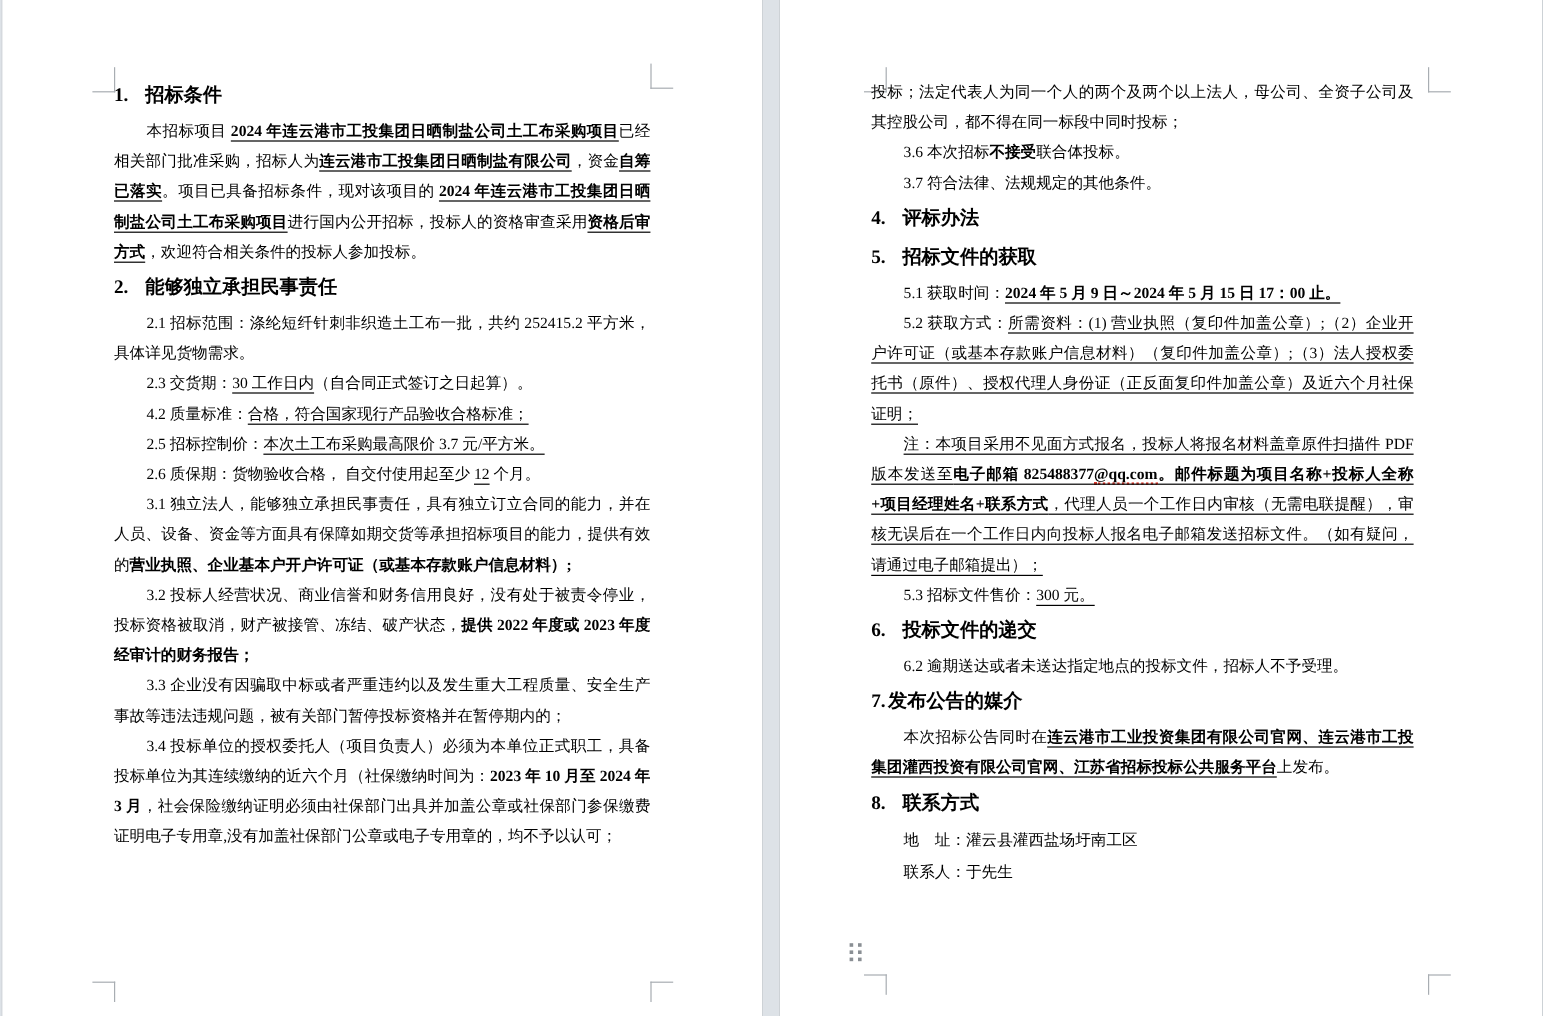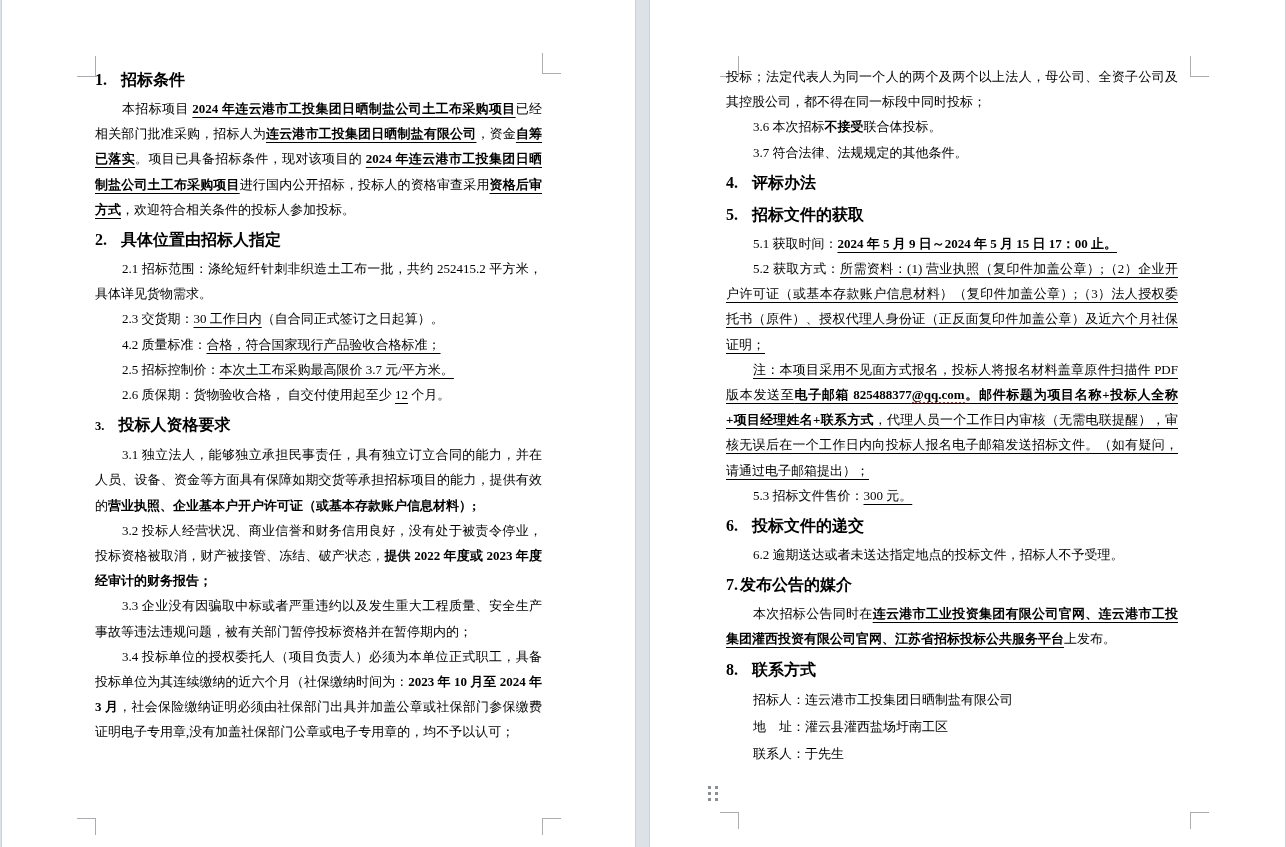--- a/index.html
+++ b/index.html
@@ -56,28 +56,27 @@
 <div class="page" id="page1">
   <div class="mark tl"></div>
   <div class="mark tr"></div>
   <div class="mark bl"></div>
   <div class="mark br"></div>
   <div class="content">
 
     <div class="h"><span class="num">1.</span><span>招标条件</span></div>
     <p class="para"><span>本招标项目 </span><span class="b u">2024 年连云港市工投集团日晒制盐公司土工布采购项目</span><span>已经相关部门批准采购，招标人为</span><span class="b u">连云港市工投集团日晒制盐有限公司</span><span>，资金</span><span class="b u">自筹已落实</span><span>。项目已具备招标条件，现对该项目的 </span><span class="b u">2024 年连云港市工投集团日晒制盐公司土工布采购项目</span><span>进行国内公开招标，投标人的资格审查采用</span><span class="b u">资格后审方式</span><span>，欢迎符合相关条件的投标人参加投标。</span></p>
 
-    <div class="h"><span class="num">2.</span><span>具体位置由招标人指定</span></div>
+    <div class="h"><span class="num">2.</span><span>能够独立承担民事责任</span></div>
     <p class="para"><span>2.1 招标范围：涤纶短纤针刺非织造土工布一批，共约 252415.2 平方米，具体详见货物需求。</span></p>
     <p class="para"><span>2.3 交货期：</span><span class="u">30 工作日内</span><span>（自合同正式签订之日起算）。</span></p>
     <p class="para"><span>4.2 质量标准：</span><span class="u">合格，符合国家现行产品验收合格标准；</span></p>
     <p class="para"><span>2.5 招标控制价：</span><span class="u">本次土工布采购最高限价 3.7 元/平方米。</span></p>
     <p class="para"><span>2.6 质保期：货物验收合格， 自交付使用起至少 </span><span class="u">12</span><span> 个月。</span></p>
 
-    <div class="h"><span class="num small">3.</span><span>投标人资格要求</span></div>
     <p class="para"><span>3.1 独立法人，能够独立承担民事责任，具有独立订立合同的能力，并在人员、设备、资金等方面具有保障如期交货等承担招标项目的能力，提供有效的</span><span class="b">营业执照、企业基本户开户许可证（或基本存款账户信息材料）;</span></p>
     <p class="para"><span>3.2 投标人经营状况、商业信誉和财务信用良好，没有处于被责令停业，投标资格被取消，财产被接管、冻结、破产状态，</span><span class="b">提供 2022 年度或 2023 年度经审计的财务报告；</span></p>
     <p class="para"><span>3.3 企业没有因骗取中标或者严重违约以及发生重大工程质量、安全生产事故等违法违规问题，被有关部门暂停投标资格并在暂停期内的；</span></p>
     <p class="para"><span>3.4 投标单位的授权委托人（项目负责人）必须为本单位正式职工，具备投标单位为其连续缴纳的近六个月（社保缴纳时间为：</span><span class="b">2023 年 10 月至 2024 年 3 月</span><span>，社会保险缴纳证明必须由社保部门出具并加盖公章或社保部门参保缴费证明电子专用章,没有加盖社保部门公章或电子专用章的，均不予以认可；</span></p>
 
   </div>
 </div>
 
 <div class="page" id="page2">
   <div class="mark tl"></div>
@@ -105,17 +104,16 @@
     <p class="para"><span class="u">注：本项目采用不见面方式报名，投标人将报名材料盖章原件扫描件 PDF 版本发送至</span><span class="b u">电子邮箱 825488377</span><span class="b u r">@qq.com</span><span class="b u">。邮件标题为项目名称+投标人全称+项目经理姓名+联系方式</span><span class="u">，代理人员一个工作日内审核（无需电联提醒），审核无误后在一个工作日内向投标人报名电子邮箱发送招标文件。（如有疑问，请通过电子邮箱提出）；</span></p>
     <p class="para"><span>5.3 招标文件售价：</span><span class="u">300 元。</span></p>
 
     <div class="h"><span class="num">6.</span><span>投标文件的递交</span></div>
     <p class="para"><span>6.2 逾期送达或者未送达指定地点的投标文件，招标人不予受理。</span></p>
 
     <div class="h"><span class="num tight">7.</span><span>发布公告的媒介</span></div>
     <p class="para"><span>本次招标公告同时在</span><span class="b u">连云港市工业投资集团有限公司官网、连云港市工投集团灌西投资有限公司官网、江苏省招标投标公共服务平台</span><span>上发布。</span></p>
 
     <div class="h"><span class="num">8.</span><span>联系方式</span></div>
-    <p class="para contact-line"><span>招标人：连云港市工投集团日晒制盐有限公司</span></p>
     <p class="para contact-line"><span>地　址：灌云县灌西盐场圩南工区</span></p>
     <p class="para contact-line"><span>联系人：于先生</span></p>
   </div>
 </div>
 
 </body></html>

